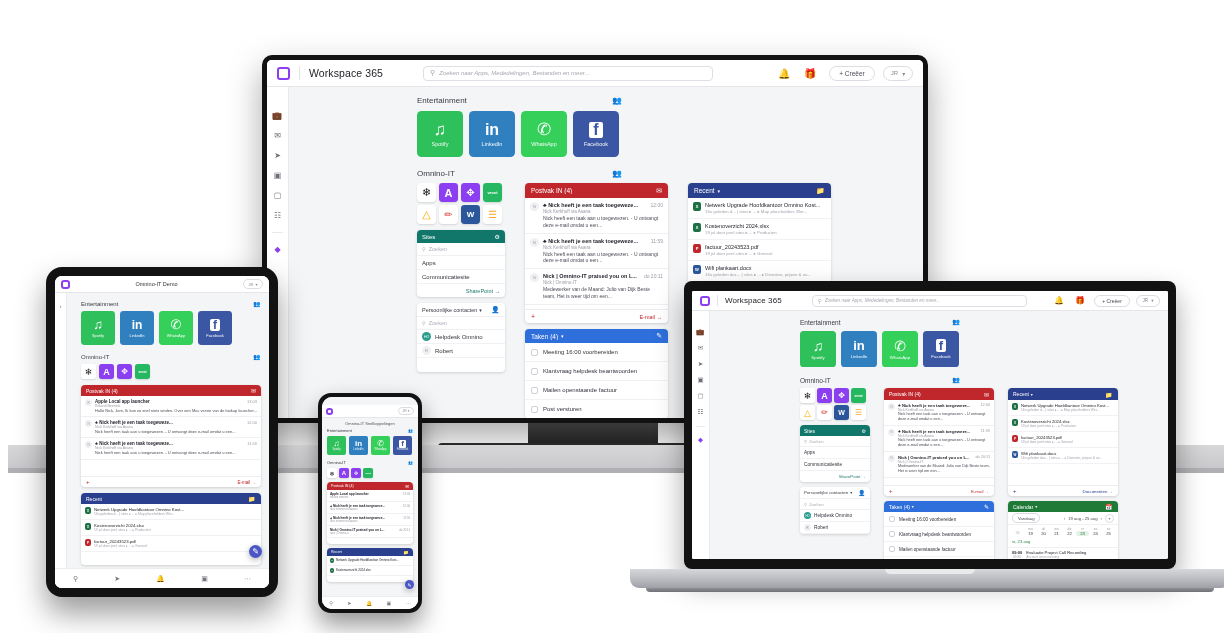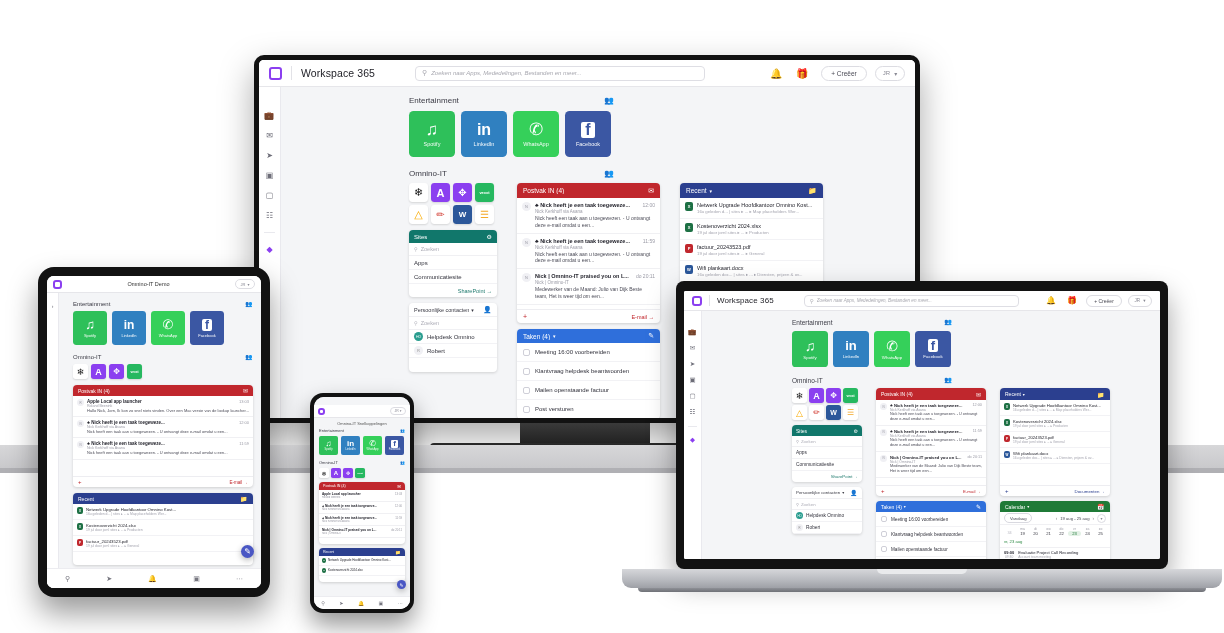--- a/index.html
+++ b/index.html
@@ -1,19 +1,19 @@
 <!DOCTYPE html>
 <html><head>
 <meta charset="utf-8">
 <style>
   * { box-sizing: border-box; margin: 0; padding: 0; }
   html, body { width: 1224px; height: 633px; overflow: hidden; background: #ffffff; }
   body { font-family: "Liberation Sans", sans-serif; position: relative; }
 
-  .stage { position: absolute; inset: 0; }
+  .stage { position: absolute; inset: 0; margin-left: 8px; }
 
   
   .device { position: absolute; }
   .bezel { background: #121212; border-radius: 14px; box-shadow: 0 14px 34px rgba(0,0,0,.34); }
   .screen { background: #f4f4f6; overflow: hidden; position: relative; }
 
   
   .app { position: absolute; inset: 0; background: #f4f5f7; display: flex; flex-direction: column; }
   .topbar { background: #fff; display: flex; align-items: center; border-bottom: 1px solid #e6e6ea; flex: none; }
   .logo-sq { border: 2.2px solid #8b3ff0; border-radius: 3px; flex: none; }

